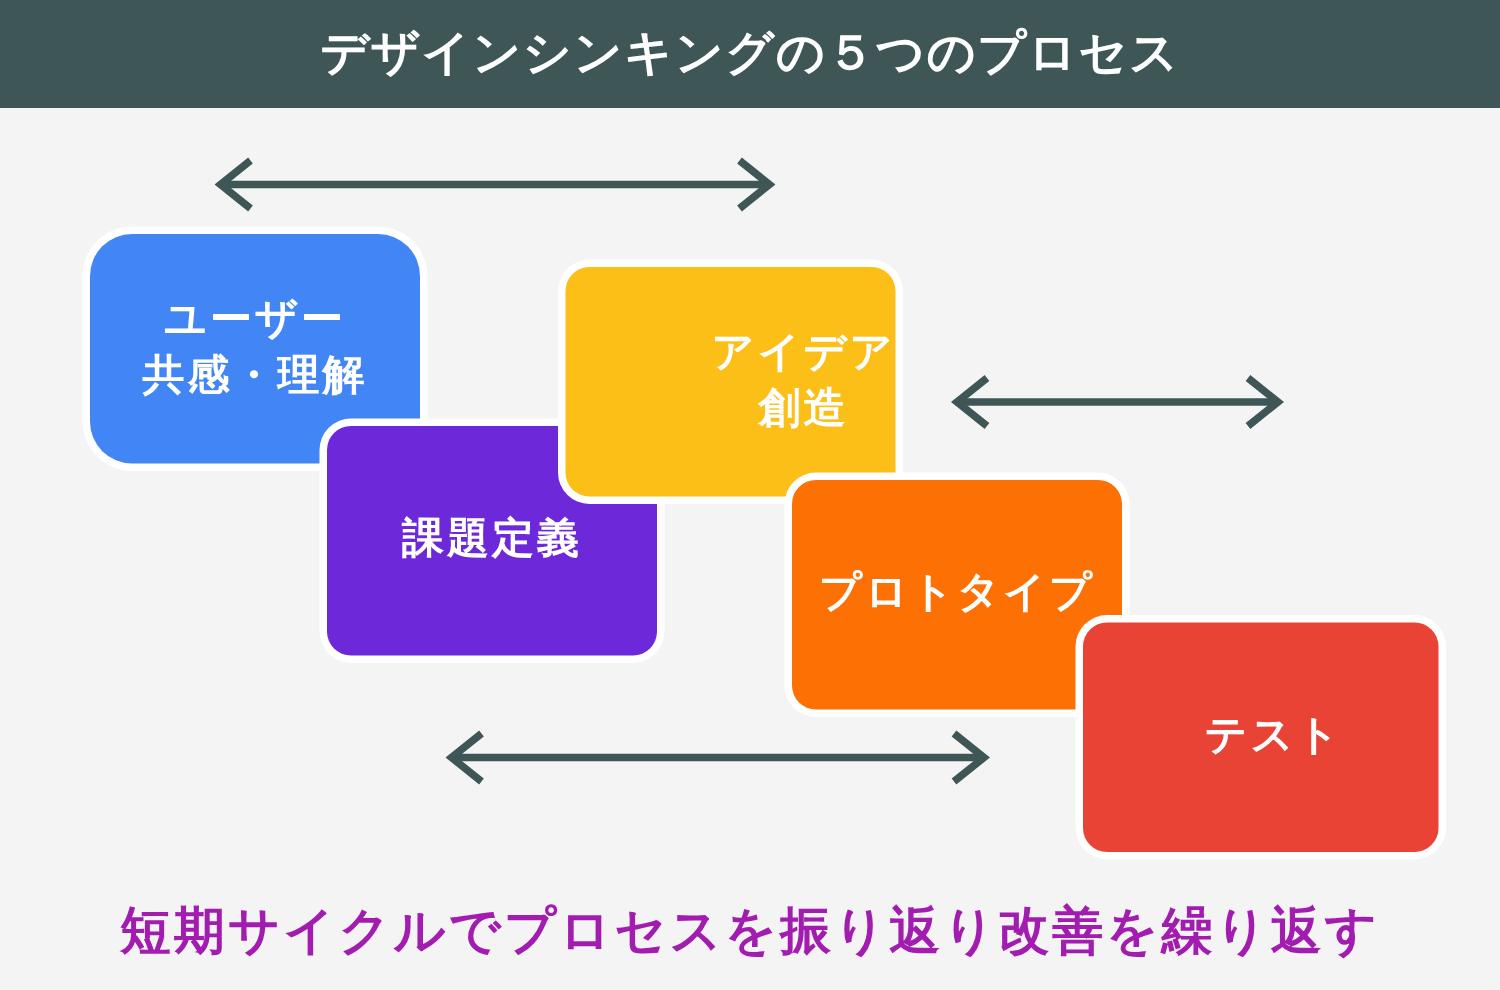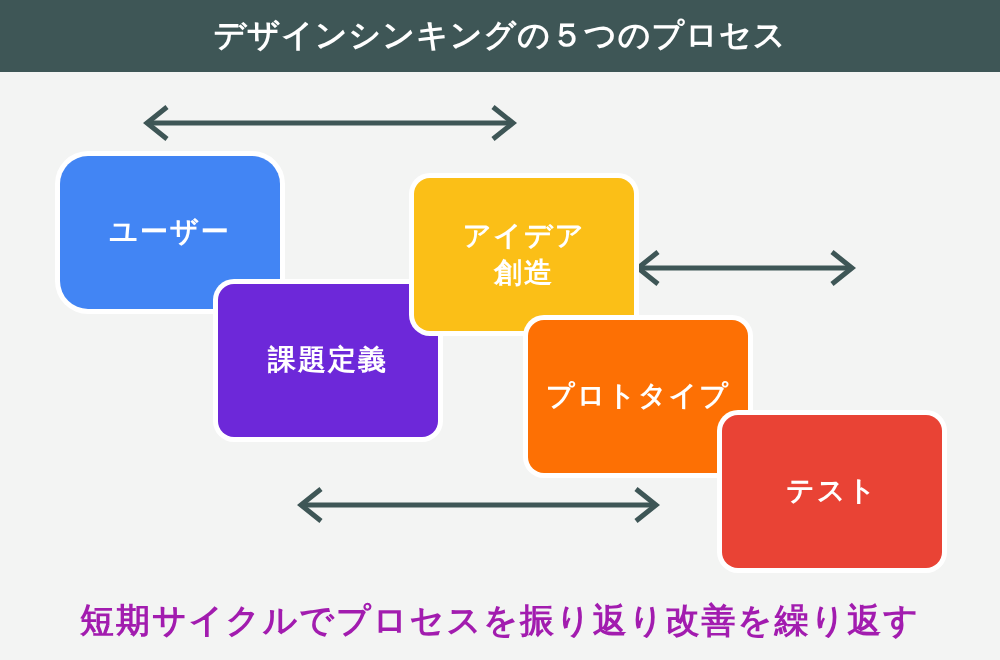--- a/index.html
+++ b/index.html
@@ -41,21 +41,21 @@
   .card-label {
     color: #ffffff;
     font-weight: bold;
     font-size: 28px;
     letter-spacing: 2px;
     line-height: 1.3;
   }
   .card-label .line { display: block; }
   .card-empathy   { left: 60px;  top: 156px; z-index: 1; border-radius: 28px; }
   .card-define    { left: 218px; top: 284px; z-index: 2; }
-  .card-ideate    { left: 414px; top: 178px; z-index: 3; }
+  .card-ideate    { left: 377px; top: 178px; z-index: 3; justify-content: flex-end; }
   .card-prototype { left: 528px; top: 320px; z-index: 4; }
   .card-test      { left: 722px; top: 415px; z-index: 5; }
   .arrow { position: absolute; }
   .arrow svg { display: block; }
   .arrow-top    { left: 143px; top: 103px; }
   .arrow-right  { left: 634px; top: 248px; }
   .arrow-bottom { left: 297px; top: 485px; }
   .footer-caption {
     position: absolute;
     left: 0; right: 0;
@@ -95,20 +95,21 @@
     <svg width="363" height="40" viewBox="0 0 363 40" fill="none" stroke="currentColor" stroke-width="5">
       <path d="M4 20 H359"></path>
       <path d="M24 4 L4 20 L24 36"></path>
       <path d="M339 4 L359 20 L339 36"></path>
     </svg>
   </span>
 
   <div class="card card-empathy" style="background-color: rgb(66, 133, 244);">
     <div class="card-label">
       <span class="line">ユーザー</span>
+      <span class="line">共感・理解</span>
     </div>
   </div>
 
   <div class="card card-define" style="background-color: #6d28d9;">
     <div class="card-label">
       <span class="line">課題定義</span>
     </div>
   </div>
 
   <div class="card card-ideate" style="background-color: rgb(251, 191, 23);">
@@ -117,21 +118,21 @@
       <span class="line">創造</span>
     </div>
   </div>
 
   <div class="card card-prototype" style="background-color: rgb(253, 112, 4); text-align: right;">
     <div class="card-label">
       <span class="line">プロトタイプ</span>
     </div>
   </div>
 
-  <div class="card card-test" style="background-color: rgb(233, 67, 53);">
+  <div class="card card-test" style="background-color: rgb(233, 67, 53); padding-left: 17px;">
     <div class="card-label">
       <span class="line">テスト</span>
     </div>
   </div>
 
   <div class="footer-caption" style="color: #a21caf;">短期サイクルでプロセスを振り返り改善を繰り返す</div>
 
 </div>
 
 </body></html>

